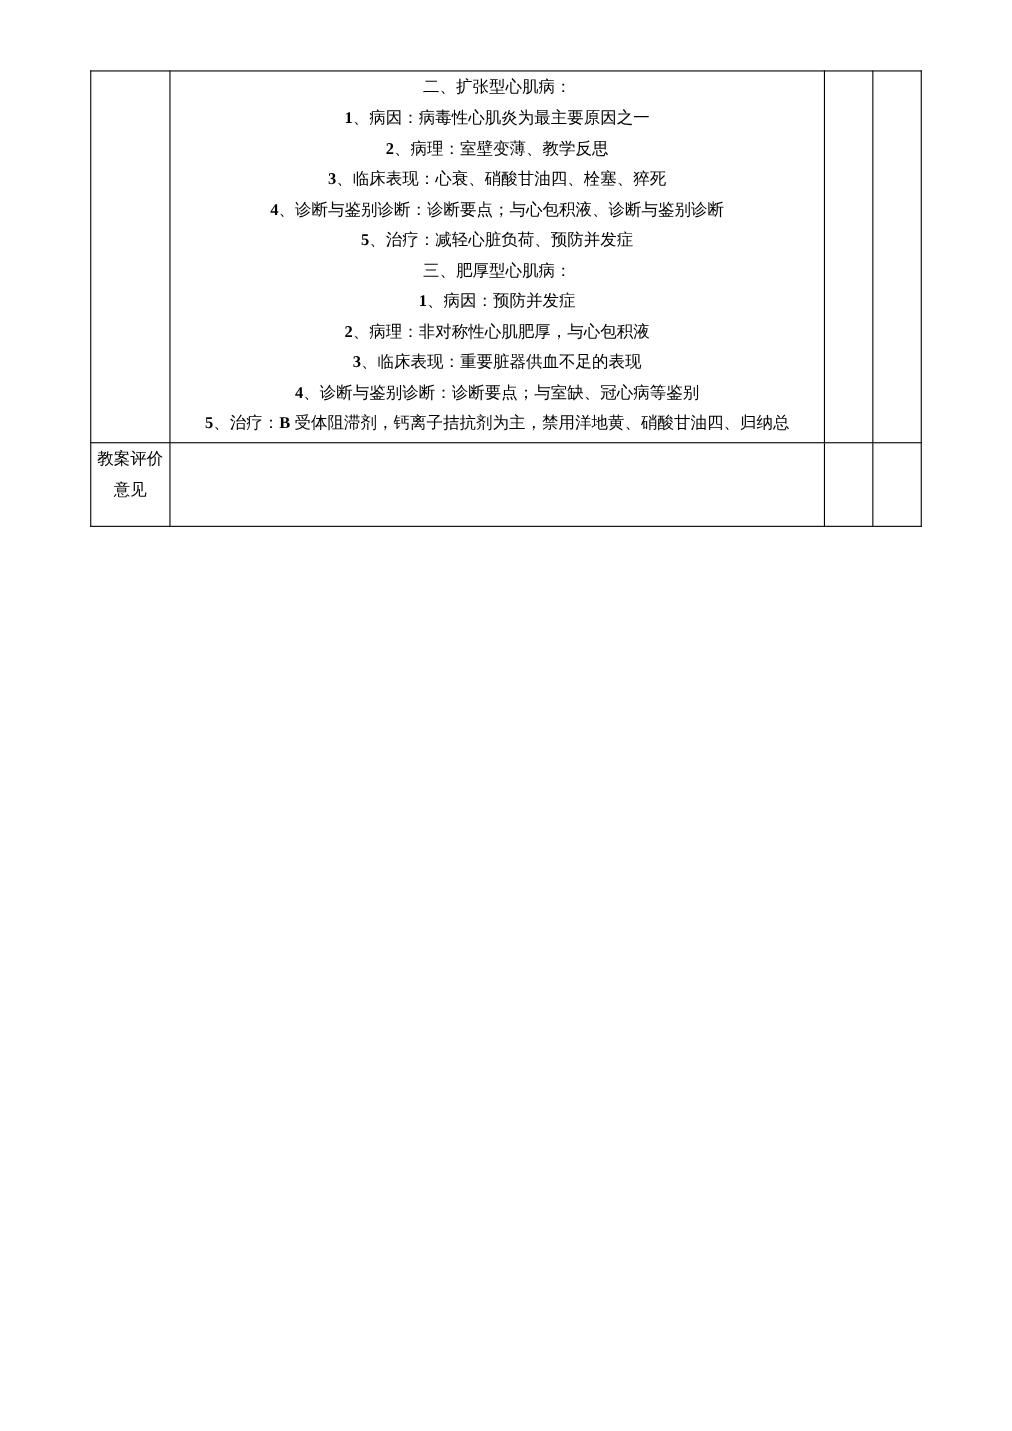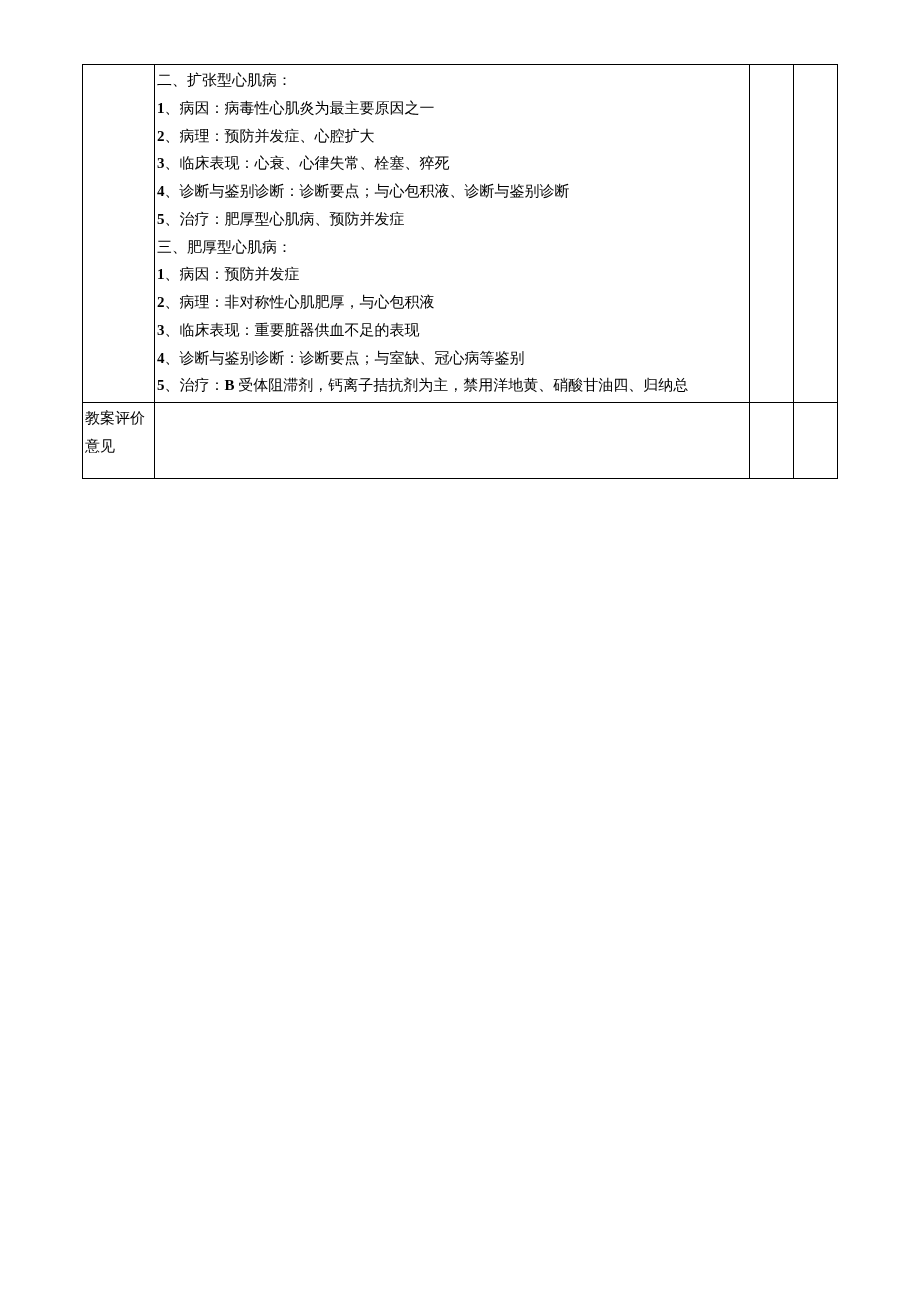--- a/index.html
+++ b/index.html
@@ -14,20 +14,21 @@
   .page {
     width: 920px;
     min-height: 1301px;
     box-sizing: border-box;
     padding: 64px 82px 0 82px;
   }
   table {
     border-collapse: collapse;
     width: 100%;
     table-layout: fixed;
+    text-align: center;
   }
   td {
     border: 1px solid #000;
     vertical-align: top;
     padding: 2px 2px 2px 2px;
     box-sizing: border-box;
     word-break: break-all;
   }
   col.c1 { width: 72px; }
   col.c2 { width: auto; }
@@ -47,24 +48,24 @@
         <col class="c2">
         <col class="c3">
         <col class="c4">
       </colgroup>
       <tbody>
         <tr>
           <td></td>
           <td>
             <div class="content-line">二、扩张型心肌病：</div>
             <div class="content-line"><span class="bold">1</span><span>、病因：病毒性心肌炎为最主要原因之一</span></div>
-            <div class="content-line"><span class="bold">2</span><span>、病理：预防并发症、心腔扩大</span></div>
-            <div class="content-line"><span class="bold">3</span><span>、临床表现：心衰、心律失常、栓塞、猝死</span></div>
+            <div class="content-line"><span class="bold">2</span><span>、病理：室壁变薄、教学反思</span></div>
+            <div class="content-line"><span class="bold">3</span><span>、临床表现：心衰、硝酸甘油四、栓塞、猝死</span></div>
             <div class="content-line"><span class="bold">4</span><span>、诊断与鉴别诊断：诊断要点；与心包积液、诊断与鉴别诊断</span></div>
-            <div class="content-line"><span class="bold">5</span><span>、治疗：肥厚型心肌病、预防并发症</span></div>
+            <div class="content-line"><span class="bold">5</span><span>、治疗：减轻心脏负荷、预防并发症</span></div>
             <div class="content-line">三、肥厚型心肌病：</div>
             <div class="content-line"><span class="bold">1</span><span>、病因：预防并发症</span></div>
             <div class="content-line"><span class="bold">2</span><span>、病理：非对称性心肌肥厚，与心包积液</span></div>
             <div class="content-line"><span class="bold">3</span><span>、临床表现：重要脏器供血不足的表现</span></div>
             <div class="content-line"><span class="bold">4</span><span>、诊断与鉴别诊断：诊断要点；与室缺、冠心病等鉴别</span></div>
             <div class="content-line"><span class="bold">5</span><span>、治疗：</span><span class="bold">B</span><span> 受体阻滞剂，钙离子拮抗剂为主，禁用洋地黄、硝酸甘油四、归纳总</span></div>
           </td>
           <td></td>
           <td></td>
         </tr>

